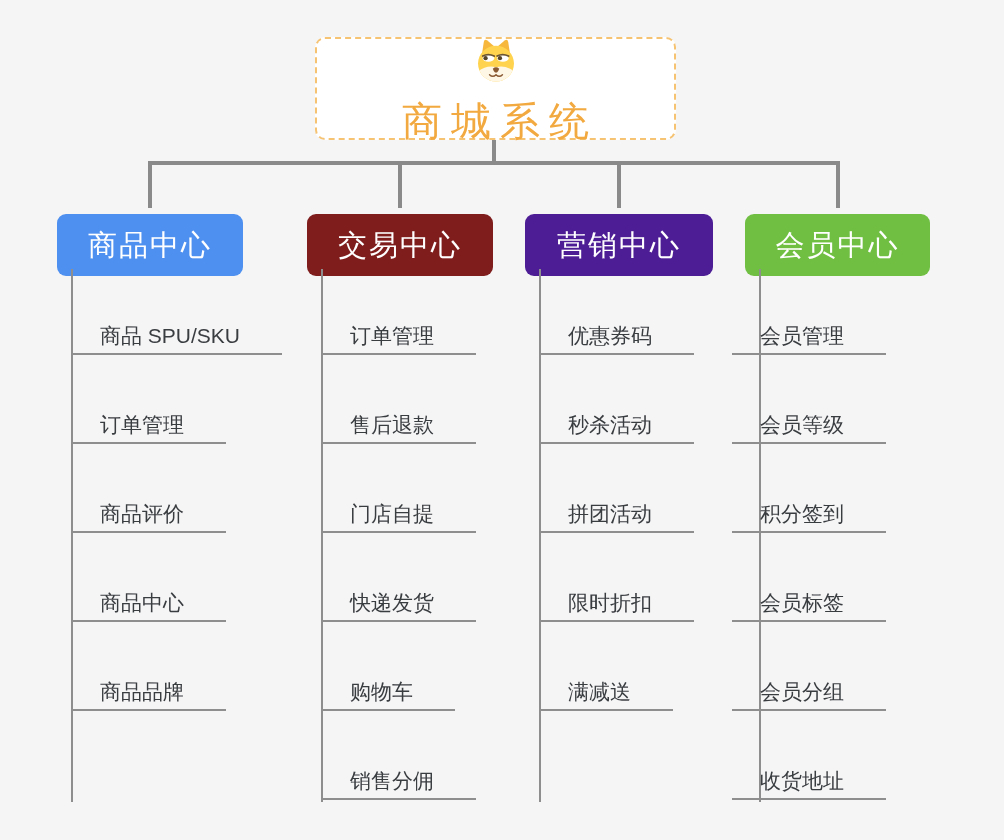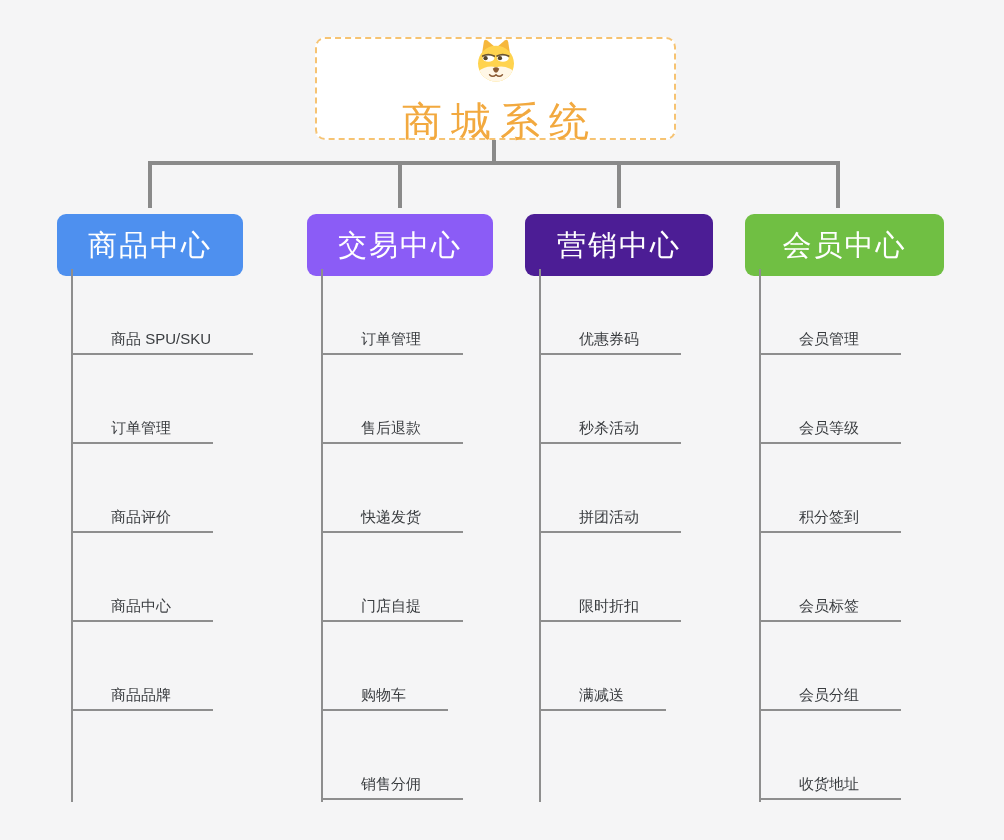--- a/index.html
+++ b/index.html
@@ -59,43 +59,43 @@
     border-radius: 9px;
     color: #ffffff;
     font-size: 29px;
     line-height: 62px;
     text-align: center;
     letter-spacing: 2px;
     white-space: nowrap;
     cursor: default;
   }
   .branch-box-0 { left: 57px;  width: 186px; background: #4e90ef; }
-  .branch-box-1 { left: 307px; width: 186px; background: #8b5cf6; }
+  .branch-box-1 { left: 307px; width: 186px; background: #7f1d1d; }
   .branch-box-2 { left: 525px; width: 188px; background: #4c1d95; }
-  .branch-box-3 { left: 745px; width: 199px; background: #70bf43; }
+  .branch-box-3 { left: 745px; width: 185px; background: #70bf43; }
 
   
   .rail { position: absolute; top: 269px; width: 2px; height: 533px; background: #8e8e8e; }
   .rail-0 { left: 71px; }
   .rail-1 { left: 321px; }
   .rail-2 { left: 539px; }
   .rail-3 { left: 759px; }
 
   .item-col { position: absolute; top: 266px; }
   .item-col-0 { left: 72px; }
   .item-col-1 { left: 322px; }
   .item-col-2 { left: 540px; }
-  .item-col-3 { left: 760px; }
+  .item-col-3 { left: 732px; }
 
   .leaf { height: 89px; display: flex; align-items: flex-end; }
   .leaf-label {
     display: inline-block;
-    padding: 0 42px 7px 39px;
+    padding: 0 42px 7px 28px;
     border-bottom: 2px solid #8e8e8e;
-    font-size: 15px;
+    font-size: 21px;
     color: #3a3d40;
     white-space: nowrap;
     line-height: 1;
   }
 </style>
 </head>
 <body>
 
 <div class="canvas">
 
@@ -160,26 +160,26 @@
   </div>
 
   <div class="item-col item-col-1">
     <div class="leaf">
         <span class="leaf-label">订单管理</span>
       </div>
     <div class="leaf">
         <span class="leaf-label">售后退款</span>
       </div>
     <div class="leaf">
+        <span class="leaf-label">门店自提</span>
+      </div>
+    <div class="leaf">
         <span class="leaf-label">快递发货</span>
       </div>
     <div class="leaf">
-        <span class="leaf-label">门店自提</span>
-      </div>
-    <div class="leaf">
         <span class="leaf-label">购物车</span>
       </div>
     <div class="leaf">
         <span class="leaf-label">销售分佣</span>
       </div>
   </div>
 
   <div class="item-col item-col-2">
     <div class="leaf">
         <span class="leaf-label">优惠券码</span>

